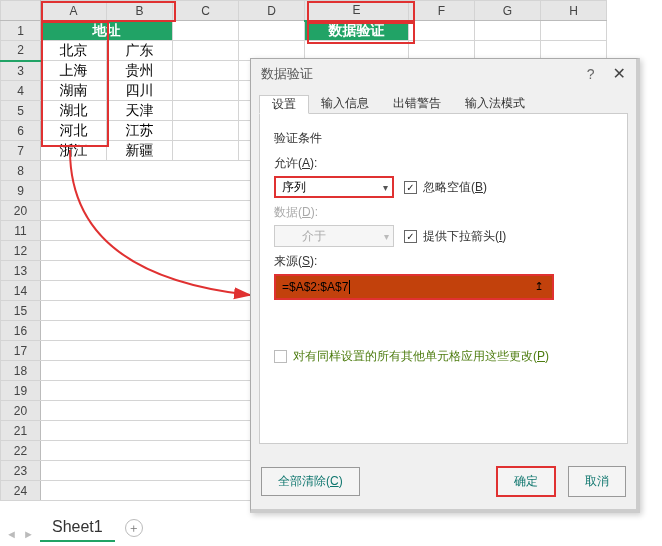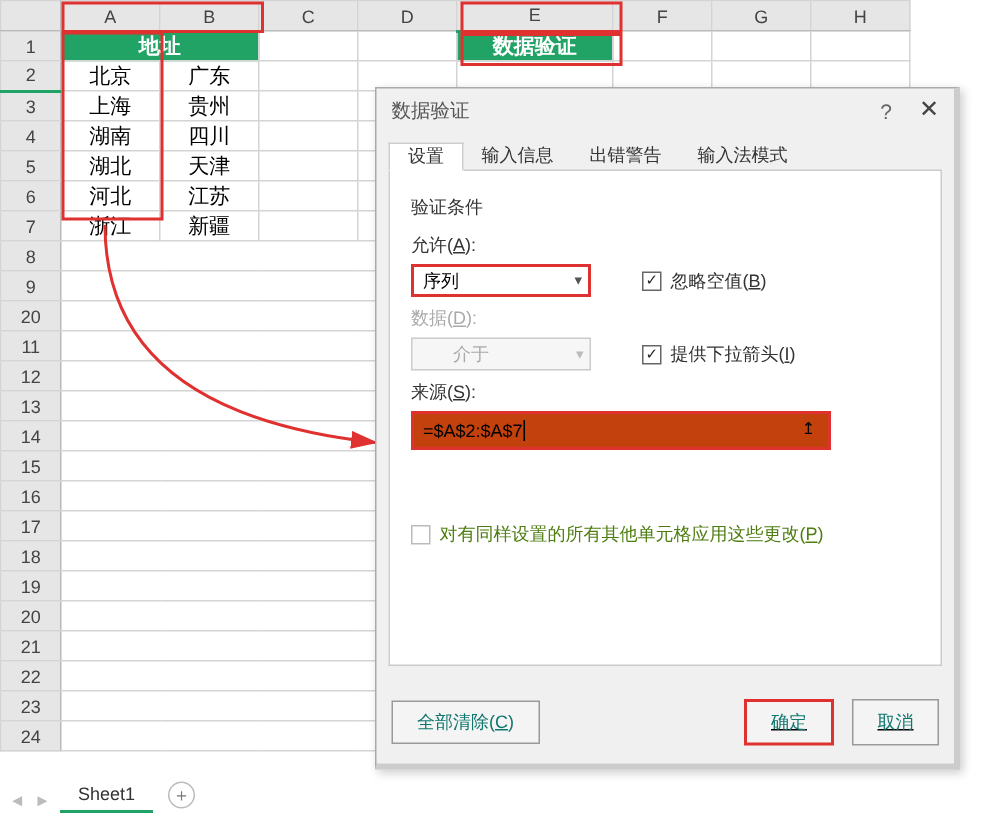--- a/index.html
+++ b/index.html
@@ -32,45 +32,45 @@
 .tabs { display: flex; border-bottom: 1px solid #ccc; margin: 6px 8px 0 8px; }
 .tab { padding: 0 12px; color: #333; cursor: pointer; }
 .tab.active { background: #fff; border: 1px solid #ccc; border-bottom: 1px solid #fff; margin-bottom: -1px; }
 
 .dialog-body { background: #fff; margin: 0 8px; padding: 12px 14px; height: 330px; border: 1px solid #ccc; border-top: none; position: relative; }
 .section-label { color: #333; margin: 4px 0 8px 0; }
 .field-label { color: #333; margin: 6px 0 4px 0; }
 .field-label.disabled { color: #aaa; }
 .underline { text-decoration: underline; }
 
-.row { display: flex; align-items: center; gap: 34px; }
+.row { display: flex; align-items: center; gap: 10px; }
 .select { display: inline-flex; align-items: center; justify-content: space-between; width: 120px; height: 22px; border: 1px solid #999; background: #fff; padding: 0 4px 0 6px; }
 .select.red { border: 2px solid #e03131; }
 .select.disabled { color: #aaa; border-color: #ccc; background: #f6f6f6; padding-left: 27px; }
 .select .chev { font-size: 10px; color: #555; }
 .select.disabled .chev { color: #bbb; }
 
 .chk { display: flex; align-items: center; gap: 6px; color: #333; }
 .chkbox { width: 13px; height: 13px; border: 1px solid #666; display: inline-flex; align-items: center; justify-content: center; font-size: 10px; color: #222; }
 
 .source-wrap { position: relative; margin-top: 2px; }
 .source-input { width: 280px; height: 26px; border: 2px solid #e03131; background: #c2410c; padding: 0 24px 0 6px; display: flex; align-items: center; position: relative; }
 .source-input .cursor { border-right: 1px solid #000; height: 14px; margin-left: 1px; }
 .source-btn { position: absolute; right: 6px; top: 50%; transform: translateY(-50%); width: 14px; height: 14px; font-size: 11px; text-align: center; line-height: 12px; }
 
 .apply-row { display: flex; align-items: center; gap: 6px; margin-top: 48px; color: #4d7c0f; }
 .apply-row .chkbox { border-color: #bbb; }
 
 .dialog-footer { position: absolute; bottom: 12px; left: 10px; right: 10px; display: flex; justify-content: space-between; align-items: center; }
 .btn { border: 1px solid #999; background: #f4f4f4; padding: 5px 16px; color: #0f766e; font-size: 12px; cursor: pointer; }
-.btn-group { display: flex; gap: 12px; text-decoration: underline; }
+.btn-group { display: flex; gap: 12px; }
 .btn.primary { border: 2px solid #e03131; }
 
 .sheet-tabs { position: absolute; bottom: 4px; left: 40px; display: flex; align-items: center; gap: 10px; }
-.sheet-tab { border-bottom: 2px solid #21a366; padding: 4px 12px; font-size: 12px; color: #333; background: #fff; }
+.sheet-tab { border-bottom: 2px solid #21a366; padding: 4px 12px; font-size: 16px; color: #333; background: #fff; }
 .sheet-add { width: 18px; height: 18px; border: 1px solid #bbb; border-radius: 50%; display: inline-flex; align-items: center; justify-content: center; font-size: 12px; color: #777; }
 .sheet-nav { position: absolute; bottom: 6px; left: 6px; color: #bbb; font-size: 11px; display: flex; gap: 6px; }
 </style>
 </head>
 <body>
 
 <div class="spreadsheet">
 <table>
   <tbody>
         <tr>

